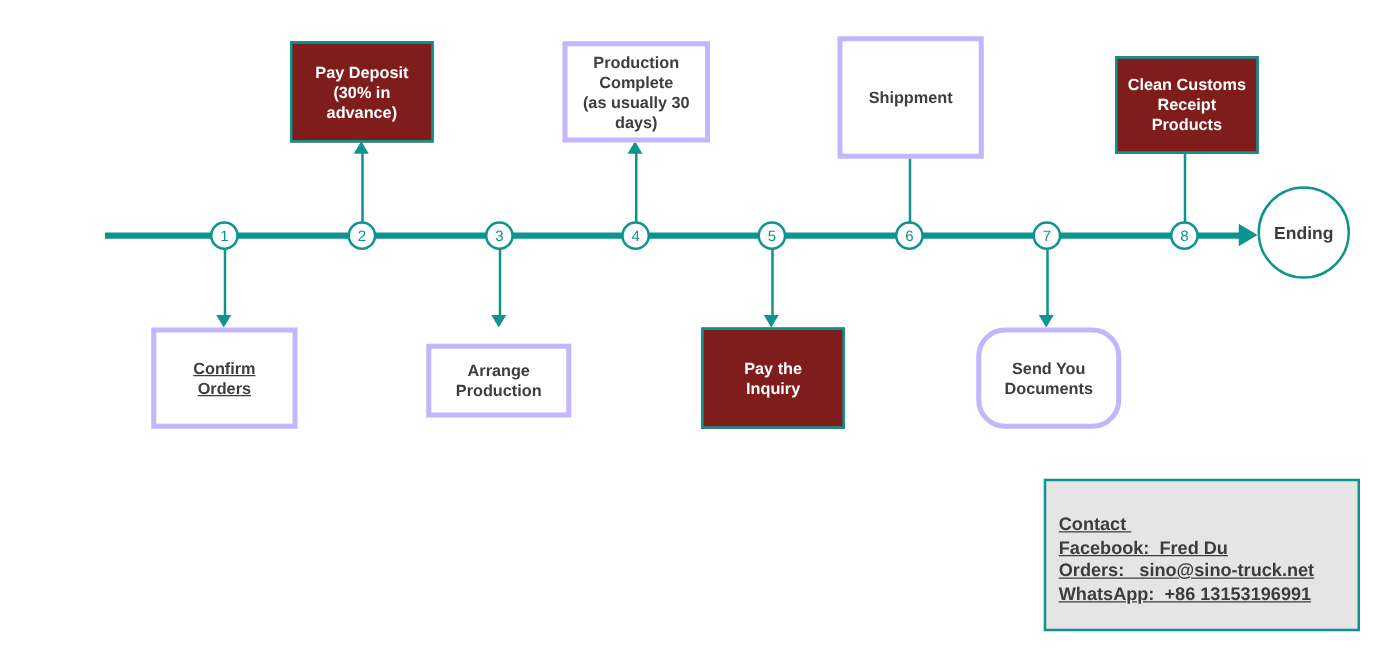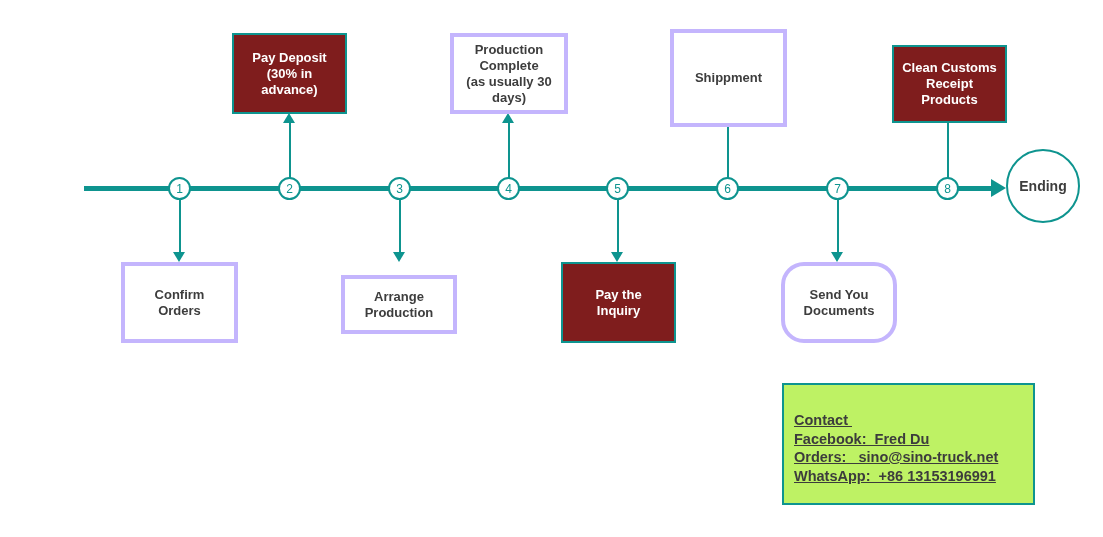--- a/index.html
+++ b/index.html
@@ -107,32 +107,32 @@
     line-height: 16px;
     white-space: pre-line;
     z-index: 2;
   }
   .box.outline { background: #ffffff; border: 4px solid #c4b5fd; color: #3D3D3D; }
   .box.filled  { background: #7f1d1d; border: 2px solid #0E948F; color: #ffffff; }
   .t1 { left: 232px; top: 33px; width: 115px; height: 81px; }
   .t2 { left: 450px; top: 33px; width: 118px; height: 81px; }
   .t3 { left: 670px; top: 29px; width: 117px; height: 98px; }
   .t4 { left: 892px; top: 45px; width: 115px; height: 78px; }
-  .b1 { left: 121px; top: 262px; width: 117px; height: 81px; }
+  .b1 { left: 121px; top: 262px; width: 117px; height: 81px; text-decoration: underline; }
   .b2 { left: 341px; top: 262px; width: 116px; height: 59px; margin-top: 13px; }
   .b3 { left: 561px; top: 262px; width: 115px; height: 81px; }
   .b4 { left: 781px; top: 262px; width: 116px; height: 81px; border-radius: 23px; }
 
   
   #contact-card {
     position: absolute;
-    left: 782px; top: 383px;
+    left: 835px; top: 383px;
     width: 253px; height: 122px;
     border: 2px solid #0E948F;
-    background: #bef264;
+    background: #e5e5e5;
     box-sizing: border-box;
     padding: 26px 8px 12px 10px;
     z-index: 2;
   }
   #contact-card .cline {
     font-weight: 700;
     font-size: 14.5px;
     line-height: 18.5px;
     color: #3C3C3C;
     text-decoration: underline;

